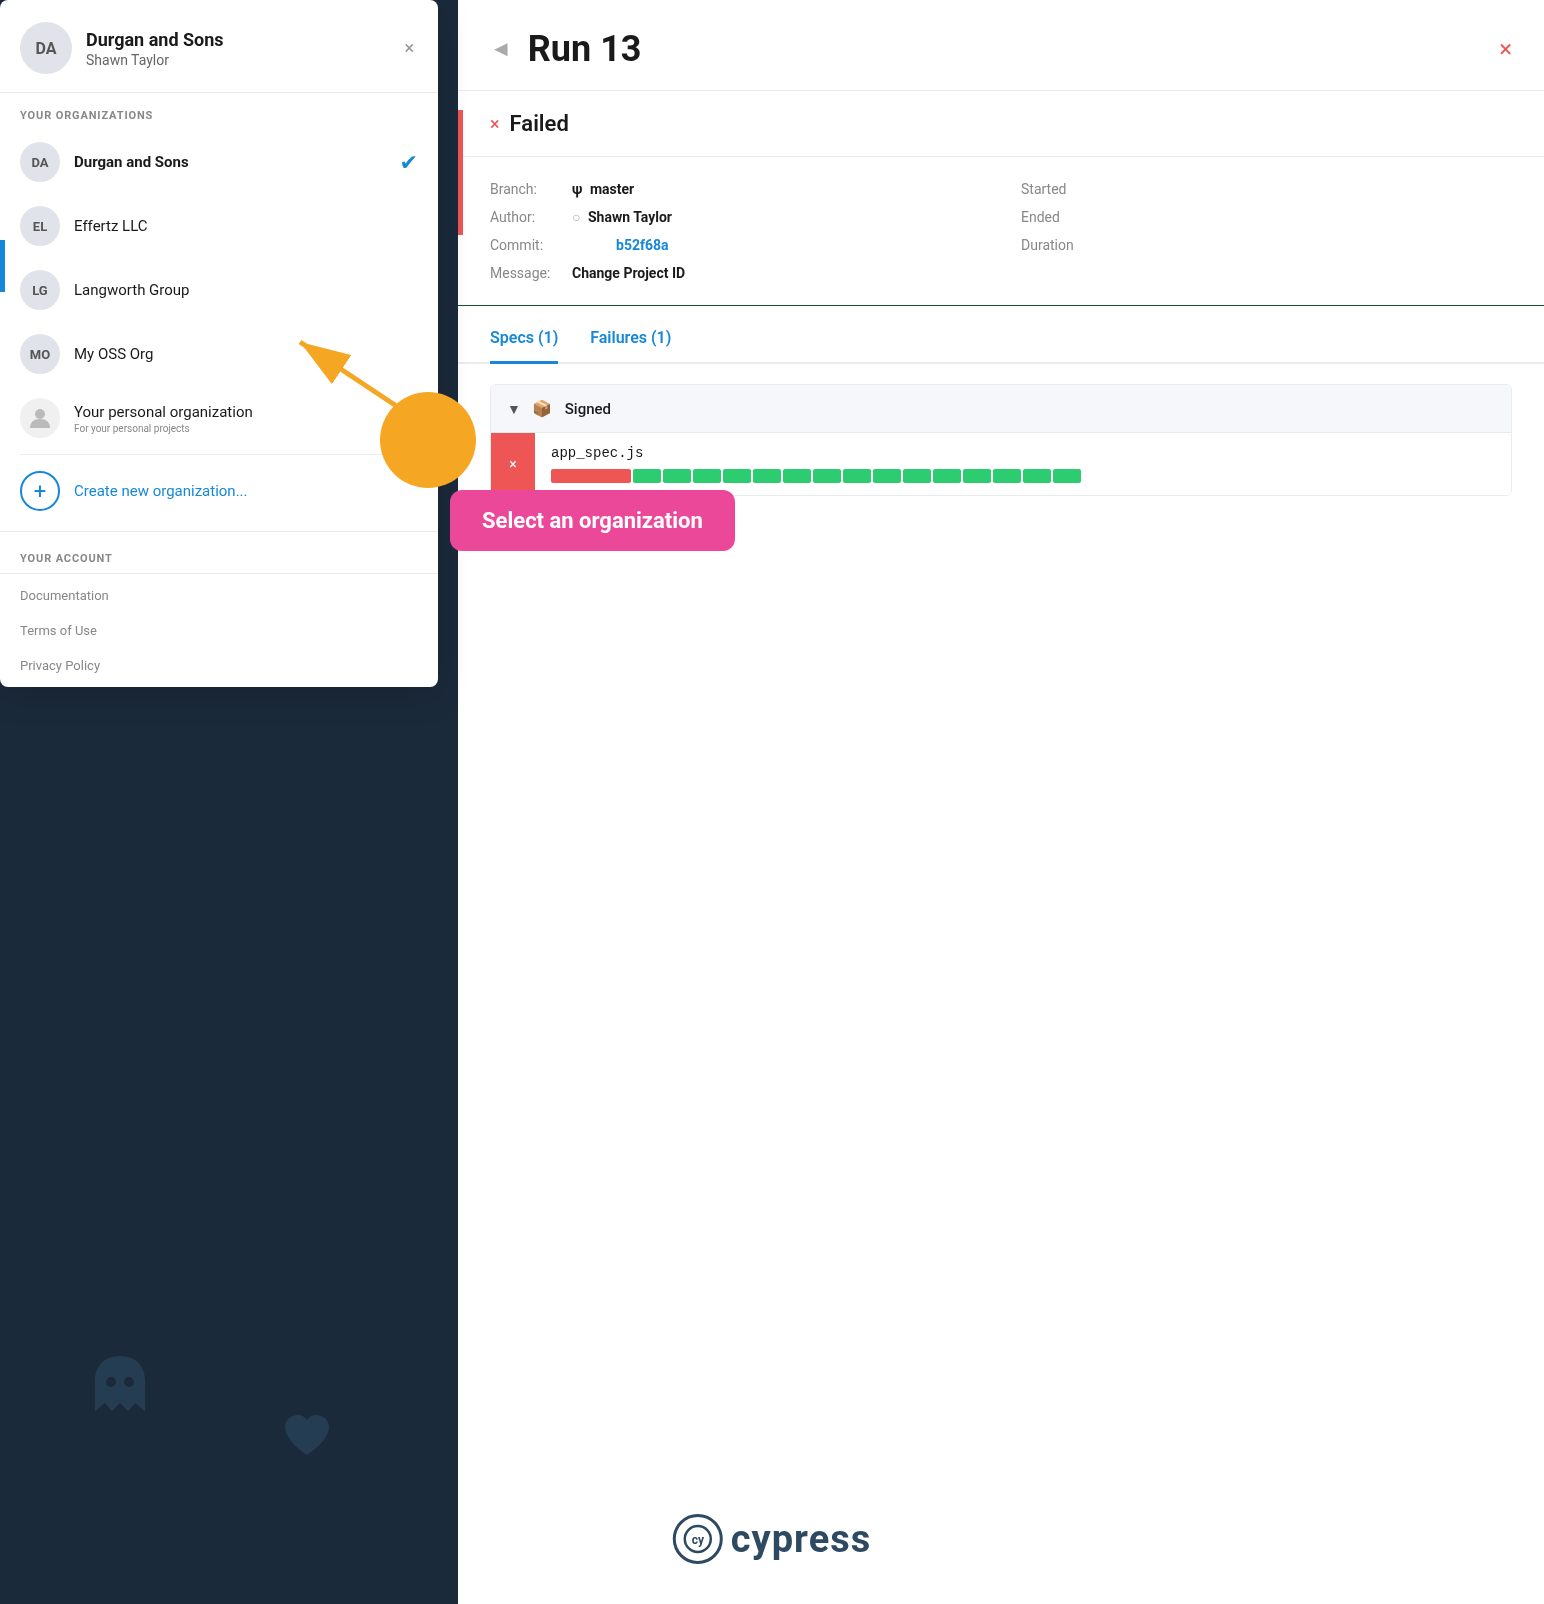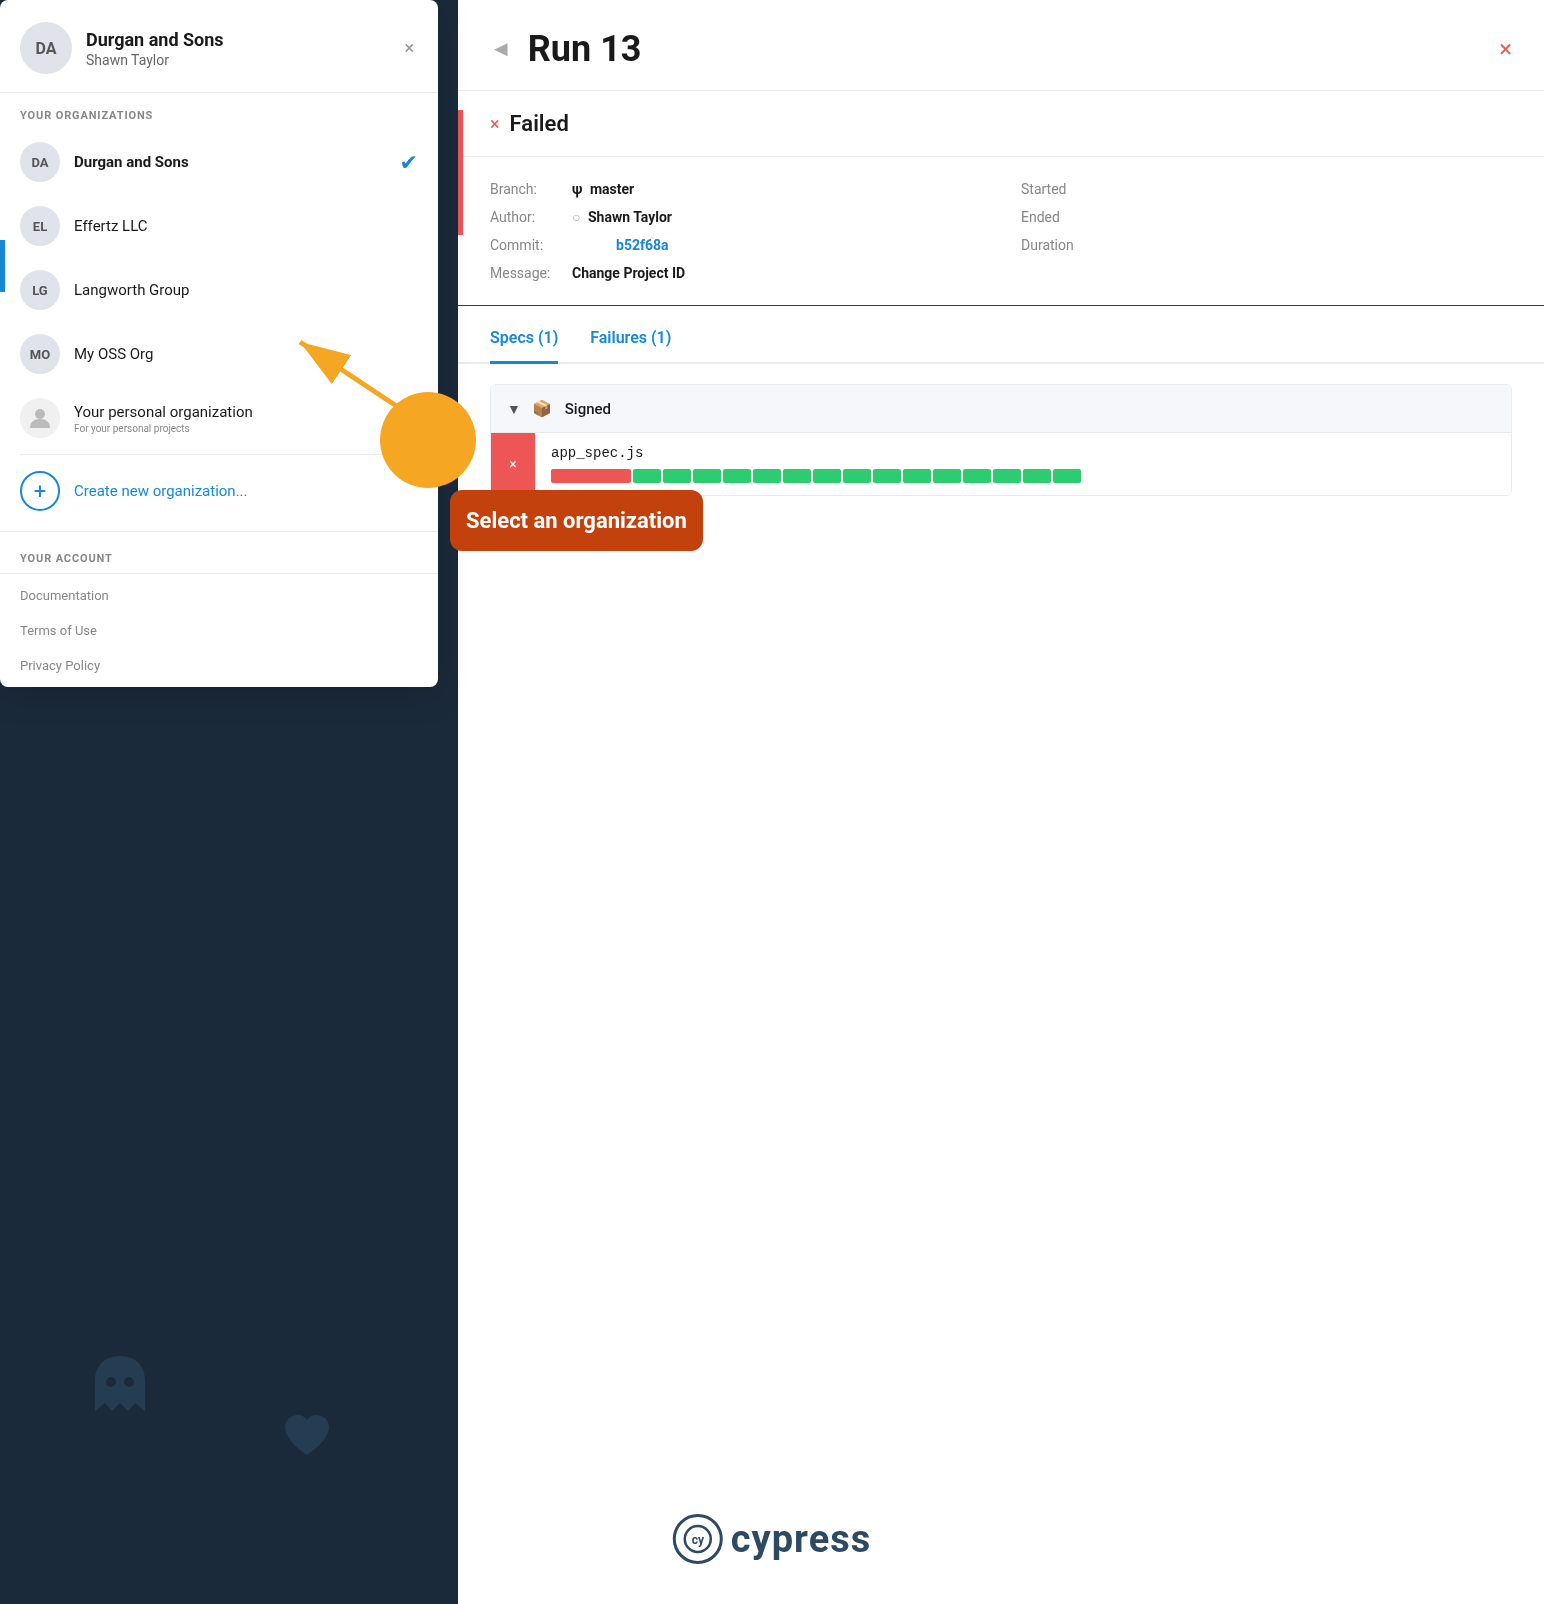--- a/index.html
+++ b/index.html
@@ -480,23 +480,23 @@
     }
 
     .progress-pass {
       background: #2dcc70;
       width: 28px;
     }
 
     
     .tooltip-callout {
       position: absolute;
-      background: #c2410c;
+      background: #ec4899;
       color: #fff;
-      padding: 18px 16px;
+      padding: 18px 32px;
       border-radius: 12px;
       font-size: 22px;
       font-weight: 700;
       white-space: nowrap;
       z-index: 200;
       top: 490px;
       left: 450px;
     }
 
     

